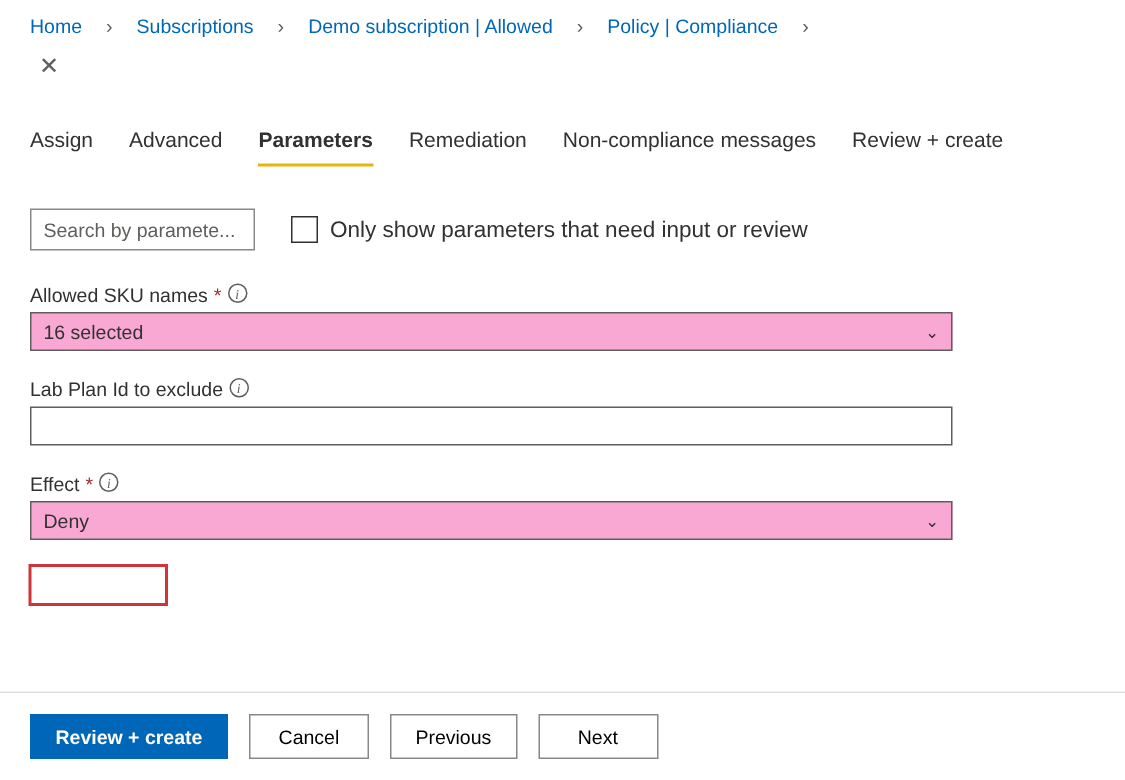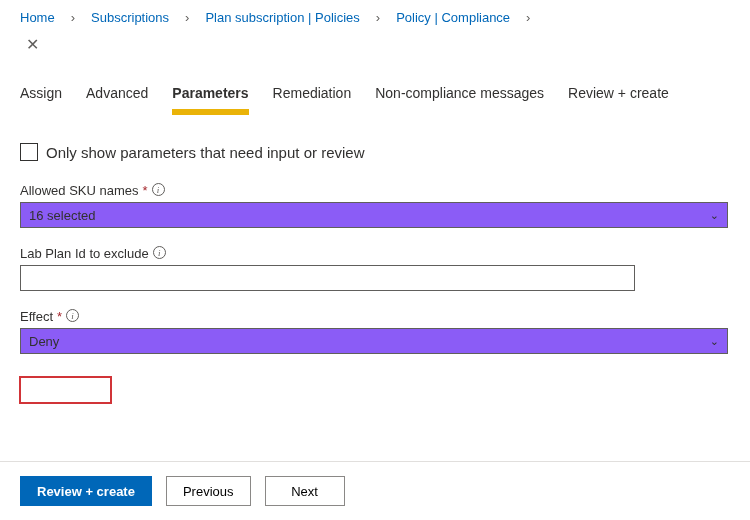--- a/index.html
+++ b/index.html
@@ -57,21 +57,21 @@
   }
   .tab {
     font-size: 14px;
     color: #323130;
     padding: 6px 0 8px 0;
     cursor: pointer;
     border-bottom: 2px solid transparent;
   }
   .tab.active {
     font-weight: 600;
-    border-bottom: 6px solid #eab308;
+    border-bottom: 2px solid #eab308;
     color: #323130;
   }
   .content { padding: 0 20px; }
   .row-filter {
     display: flex;
     align-items: center;
     gap: 24px;
     margin-bottom: 22px;
   }
   .search-box {
@@ -104,30 +104,30 @@
     display: inline-flex;
     align-items: center;
     justify-content: center;
     font-size: 9px;
     color: #605e5c;
     font-style: italic;
     font-family: Georgia, serif;
     cursor: pointer;
   }
   .dropdown {
-    width: 708px;
+    width: 615px;
     height: 26px;
     border: 1px solid #605e5c;
     display: flex;
     align-items: center;
     justify-content: space-between;
     padding: 0 8px;
     cursor: pointer;
     font-size: 13px;
-    background: #8b5cf6;
+    background: #f9a8d4;
   }
   .dropdown .chev-down { font-size: 11px; color: #323130; }
   .textfield {
     width: 615px;
     height: 26px;
     border: 1px solid #605e5c;
     padding: 0 8px;
     font-size: 13px;
     outline: none;
     background: #fff;
@@ -169,21 +169,21 @@
   }
 </style>
 </head>
 <body>
 
 <nav class="breadcrumb">
   <span class="crumb">Home</span>
   <span class="chev">›</span>
   <span class="crumb">Subscriptions</span>
   <span class="chev">›</span>
-  <span class="crumb">Plan subscription | Policies</span>
+  <span class="crumb">Demo subscription | Allowed</span>
   <span class="chev">›</span>
   <span class="crumb">Policy | Compliance</span>
   <span class="chev">›</span>
 </nav>
 
 <div class="title-row">
   <span class="close-btn">✕</span>
 </div>
 
 <div class="tabs">
@@ -191,20 +191,21 @@
   <div class="tab">Advanced</div>
   <div class="tab active">Parameters</div>
   <div class="tab">Remediation</div>
   <div class="tab">Non-compliance messages</div>
   <div class="tab">Review + create</div>
 </div>
 
 <div class="content">
 
   <div class="row-filter">
+    <input class="search-box" type="text" placeholder="Search by paramete..." style="">
     <div class="checkbox-row">
       <span class="chk"></span>
       <span class="chk-label">Only show parameters that need input or review</span>
     </div>
   </div>
 
   <div class="field">
     <div class="field-label-row">
       <span class="field-label">Allowed SKU names</span>
       <span class="req">*</span>
@@ -235,15 +236,16 @@
       <span class="chev-down">⌄</span>
     </div>
   </div>
 
 </div>
 
 <div class="effect-highlight"></div>
 
 <div class="footer">
   <button class="btn primary">Review + create</button>
+  <button class="btn">Cancel</button>
   <button class="btn">Previous</button>
   <button class="btn">Next</button>
 </div>
 
 </body></html>

